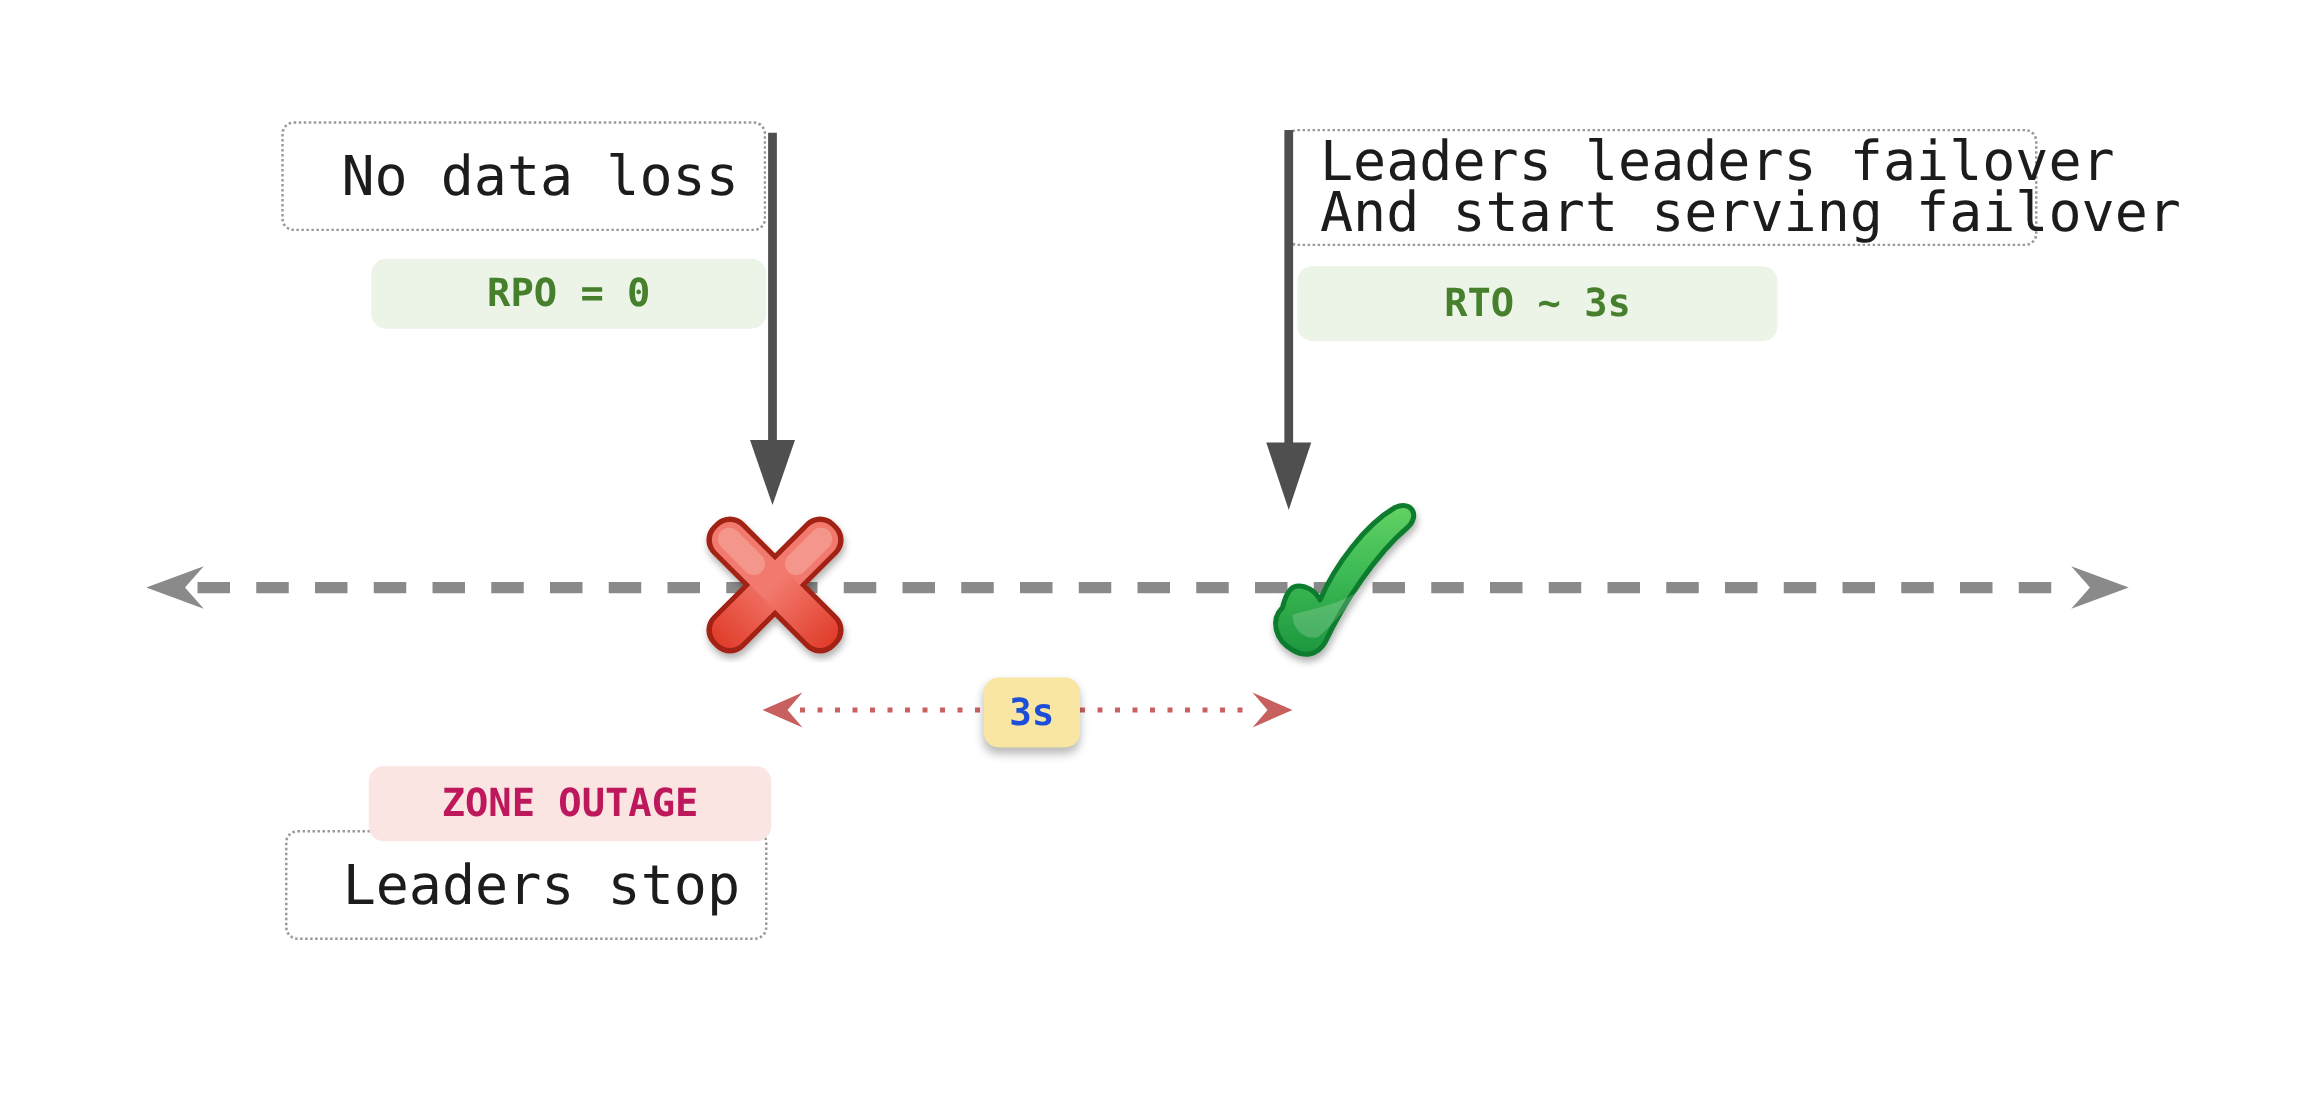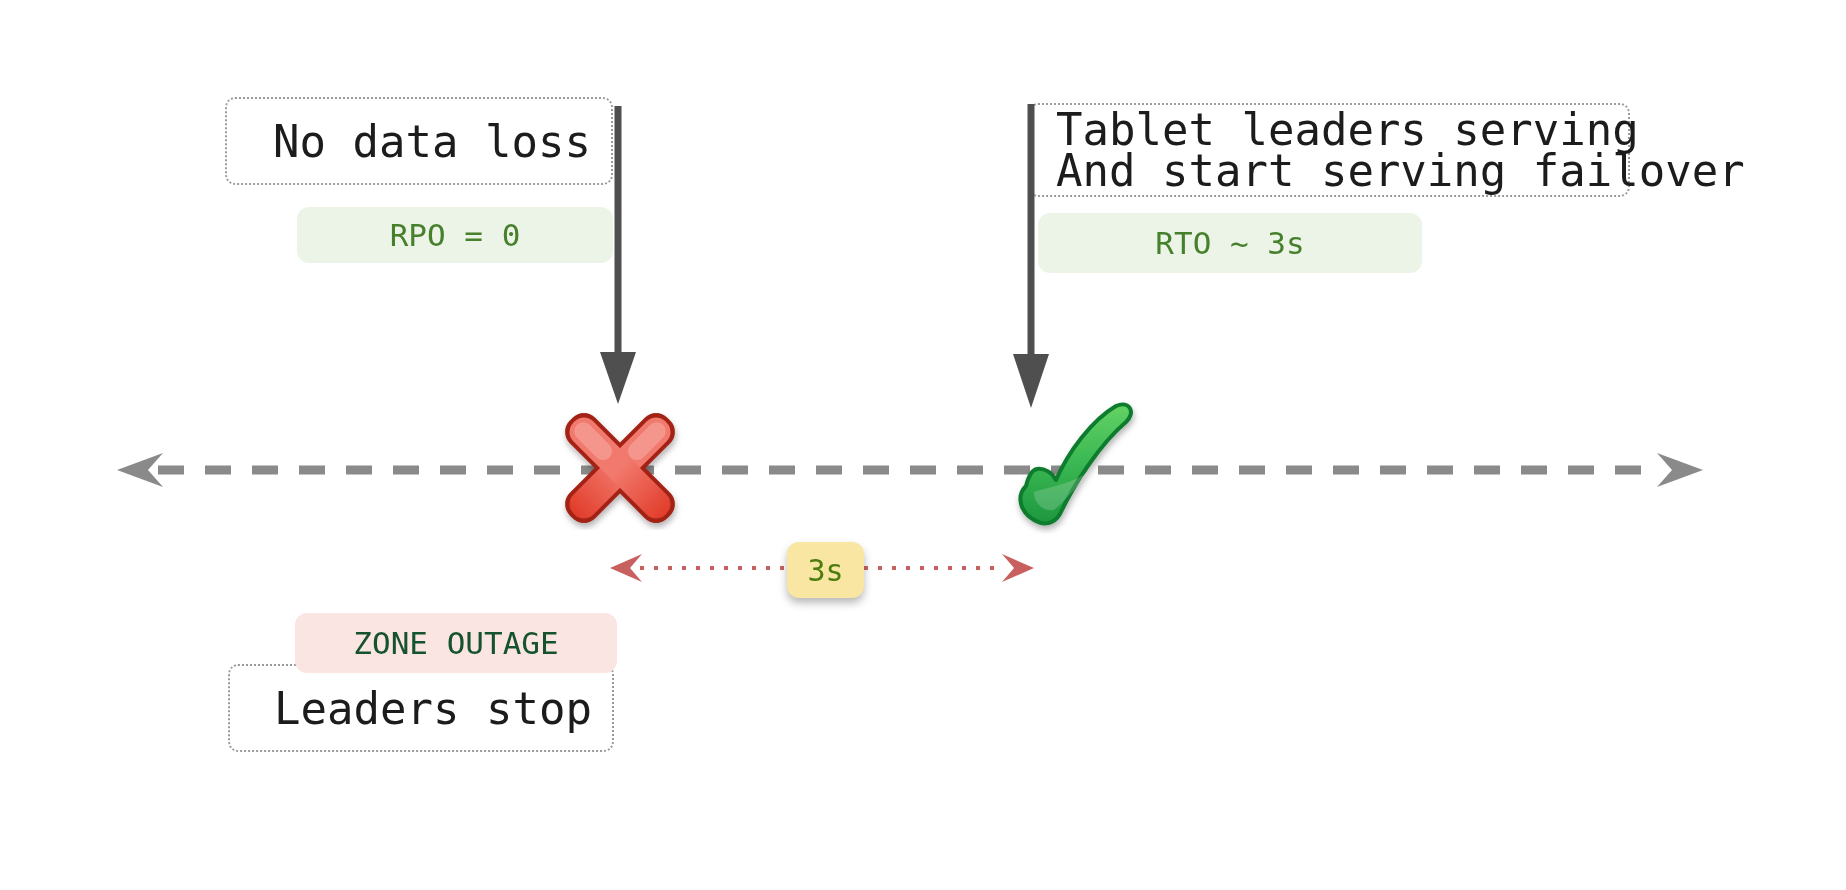--- a/index.html
+++ b/index.html
@@ -21,29 +21,29 @@
     z-index:1;
     box-sizing:border-box;
   }
   .note.right-align{align-items:flex-end;text-align:right;padding:0 20px;}
   .note.left-align{align-items:flex-start;text-align:left;padding:0 26px;}
   .note span{white-space:pre;}
   
   .badge{
     display:flex;align-items:center;justify-content:center;
     border-radius:12px;
-    font-weight:normal;
+    font-weight:bold;
     font-size:31px;
     z-index:2;
     box-sizing:border-box;
   }
   .badge.green{background:#ecf4e7;color:#47802c;}
-  .badge.red{background:#fbe5e2;color:#14532d;}
+  .badge.red{background:#fbe5e2;color:#be185d;}
   .badge.yellow{
-    background:#f8e6a2;color:#4d7c0f;font-size:30px;
+    background:#f8e6a2;color:#1d4ed8;font-size:30px;
     box-shadow:0 5px 8px rgba(0,0,0,0.28);
   }
   svg{display:block;}
   .z3{z-index:3;}
   .z4{z-index:4;}
 </style>
 </head>
 <body>
 
 <div class="canvas">
@@ -125,21 +125,21 @@
     <polygon points="428,18 396,4 408,18 396,32" fill="#c96060"></polygon>
   </svg>
 
   <div class="abs note right-align" style="left:225px;top:97px;width:388px;height:88px;">
     <span>No data loss</span>
   </div>
 
   <div class="abs badge green" style="left:297px;top:207px;width:316px;height:56px;">RPO = 0</div>
 
   <div class="abs note left-align" style="left:1028px;top:103px;width:602px;height:94px;">
-    <span>Tablet leaders serving</span>
+    <span>Leaders leaders failover</span>
     <span>And start serving failover</span>
   </div>
 
   <div class="abs badge green" style="left:1038px;top:213px;width:384px;height:60px;">RTO ~ 3s</div>
 
   <div class="abs badge yellow" style="left:787px;top:542px;width:77px;height:56px;">3s</div>
 
   <div class="abs badge red" style="left:295px;top:613px;width:322px;height:60px;">ZONE OUTAGE</div>
 
   <div class="abs note right-align" style="left:228px;top:664px;width:386px;height:88px;">

